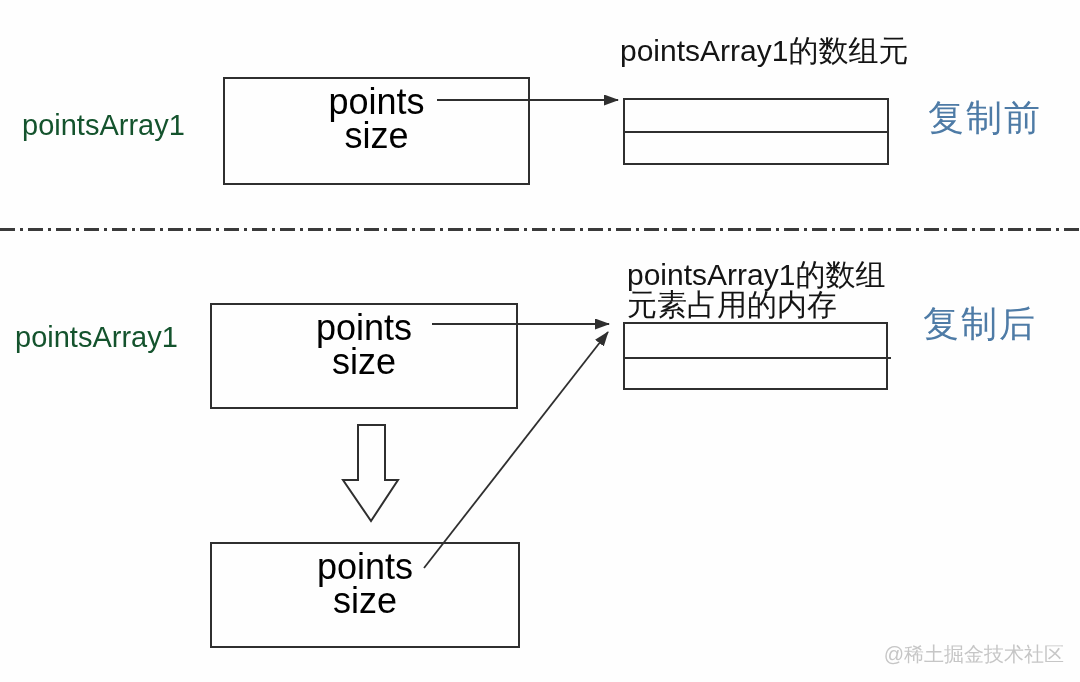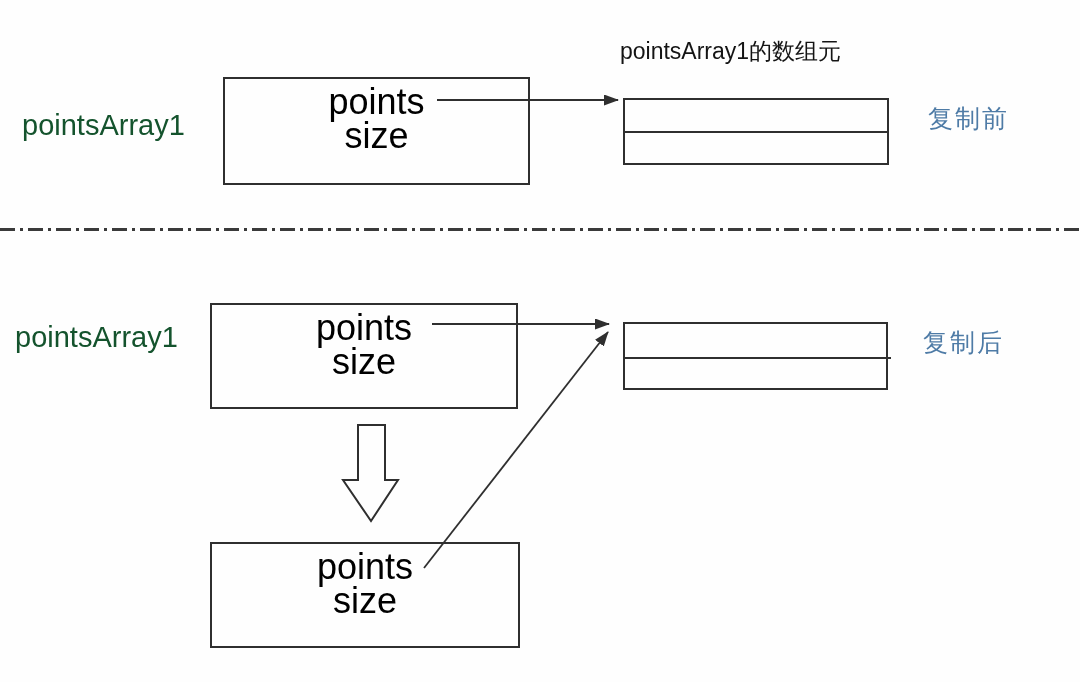--- a/index.html
+++ b/index.html
@@ -27,40 +27,40 @@
     text-align: center;
     padding-top: 6px;
   }
   .obj-box .field {
     font-size: 36px;
     line-height: 34px;
     color: #000000;
   }
   .mem-label {
     position: absolute;
-    font-size: 23px;
+    font-size: 30px;
     line-height: 30px;
     color: #141414;
     white-space: nowrap;
   }
   .mem-box {
     position: absolute;
     border: 2px solid #2f2f2f;
     background: #fefefe;
     box-sizing: border-box;
   }
   .mem-divider {
     position: absolute;
     left: 0;
     height: 2px;
     background: #2f2f2f;
   }
   .stage-label {
     position: absolute;
-    font-size: 25px;
+    font-size: 36px;
     line-height: 40px;
     font-weight: 500;
     letter-spacing: 2px;
     color: #4e7ba6;
     white-space: nowrap;
   }
   .dashdot {
     position: absolute;
     left: 0;
     width: 1080px;
@@ -112,26 +112,30 @@
 
   <div class="dashdot" style="top:228px"></div>
 
   <div class="var-label" style="left:15px; top:320px">pointsArray1</div>
 
   <div class="obj-box" style="left:210px; top:303px; width:308px; height:106px">
     <div class="field">points</div>
     <div class="field">size</div>
   </div>
 
+  <div class="mem-label" style="left:627px; top:260px">
+    <div>pointsArray1的数组</div>
+    <div>元素占用的内存</div>
+  </div>
 
   <div class="mem-box" style="left:623px; top:322px; width:265px; height:68px">
     <div class="mem-divider" style="top:33px; width:calc(100% + 5px)"></div>
   </div>
 
-  <div class="stage-label" style="left:923px; top:322px">复制后</div>
+  <div class="stage-label" style="left:923px; top:304px">复制后</div>
 
 
   <div class="obj-box" style="left:210px; top:542px; width:310px; height:106px">
     <div class="field">points</div>
     <div class="field">size</div>
   </div>
 
   <svg class="overlay" viewBox="0 0 1080 682">
     <defs>
       <marker id="ah" markerUnits="userSpaceOnUse" markerWidth="16" markerHeight="12" refX="14" refY="5.5" orient="auto">
@@ -141,14 +145,15 @@
 
     <line x1="437" y1="100" x2="618" y2="100" stroke="#2f2f2f" stroke-width="1.8" marker-end="url(#ah)"></line>
 
     <line x1="432" y1="324" x2="609" y2="324" stroke="#2f2f2f" stroke-width="1.8" marker-end="url(#ah)"></line>
 
     <line x1="424" y1="568" x2="608" y2="332" stroke="#2f2f2f" stroke-width="1.8" marker-end="url(#ah)"></line>
 
     <polygon points="358,425 385,425 385,480 398,480 371,521 343,480 358,480" fill="#fefefe" stroke="#2f2f2f" stroke-width="2"></polygon>
   </svg>
 
+  <div class="watermark">@稀土掘金技术社区</div>
 
 </div>
 
 </body></html>

